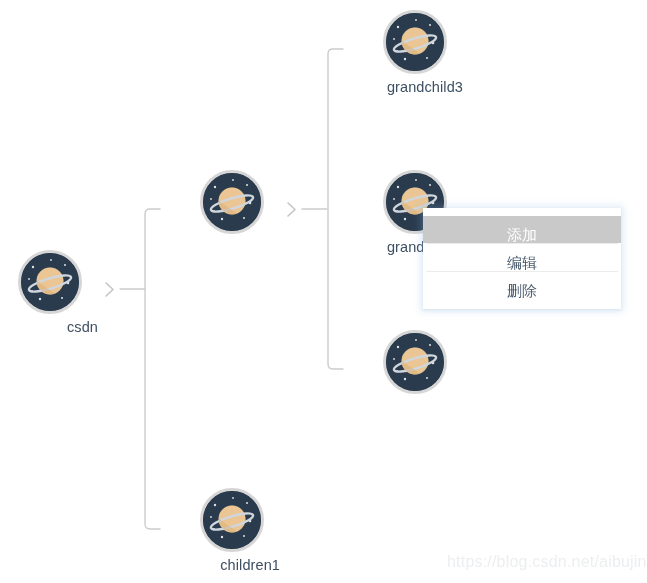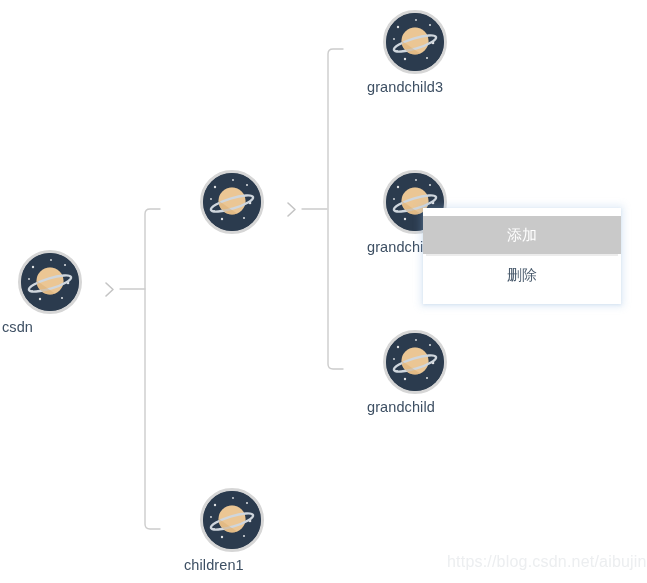--- a/index.html
+++ b/index.html
@@ -29,21 +29,21 @@
     top: 0;
     width: 647px;
     height: 583px;
     pointer-events: none;
   }
 
   
   .node {
     position: absolute;
     width: 96px;
-    text-align: left;
+    text-align: right;
   }
   .node-icon {
     width: 64px;
     height: 64px;
     margin: 0 auto;
     border-radius: 50%;
     background: #2b3b4e;
     border: 3px solid #d6d6d6;
     box-sizing: border-box;
     position: relative;
@@ -67,21 +67,21 @@
     top: 208px;
     width: 198px;
     background: #ffffff;
     box-sizing: border-box;
     box-shadow: 0 0 7px 3px rgba(140, 180, 225, 0.22),
                 0 1px 3px rgba(120, 160, 210, 0.20);
     z-index: 40;
     padding: 8px 0 10px 0;
   }
   .menu-item {
-    height: 38px;
+    height: 27px;
     line-height: 38px;
     text-align: center;
     font-size: 15px;
     color: #4a5b6d;
     cursor: default;
     position: relative;
     font-family: "Liberation Sans", "DejaVu Sans", sans-serif;
   }
   .menu-item.active {
     background: #c9c9c9;
@@ -255,25 +255,25 @@
             <circle cx="41" cy="45" r="1"></circle>
           <circle cx="30" cy="7" r="0.9"></circle>
             <circle cx="8" cy="26" r="0.9"></circle>
         </g>
         <circle cx="29" cy="28" r="13.5" fill="#f0cda0"></circle>
         <path d="M29 14.5 a13.5 13.5 0 0 1 0 27 a13.5 13.5 0 0 1 0 -27 z" fill="#e3b97f" opacity=".35"></path>
         <ellipse cx="29" cy="30.5" rx="22" ry="5.2" fill="none" stroke="#cfd6dd" stroke-width="2.4" transform="rotate(-17 29 30.5)"></ellipse>
         <path d="M16 28 a13.5 13.5 0 0 0 13 13.5 a13.5 13.5 0 0 0 5 -1 l-18 -12.5 z" fill="#d8ab72" opacity=".45"></path>
       </svg>
     </span>
-    <div class="node-label">grandchild</div>
   </div>
 
   <div id="context-menu">
     <div class="menu-item active">添加</div>
     <div class="menu-divider"></div>
+    <div class="menu-item">编辑</div>
     <div class="menu-divider"></div>
     <div class="menu-item">删除</div>
   </div>
 
   <div id="watermark">https://blog.csdn.net/aibujin</div>
 
 </div>
 
 </body></html>

